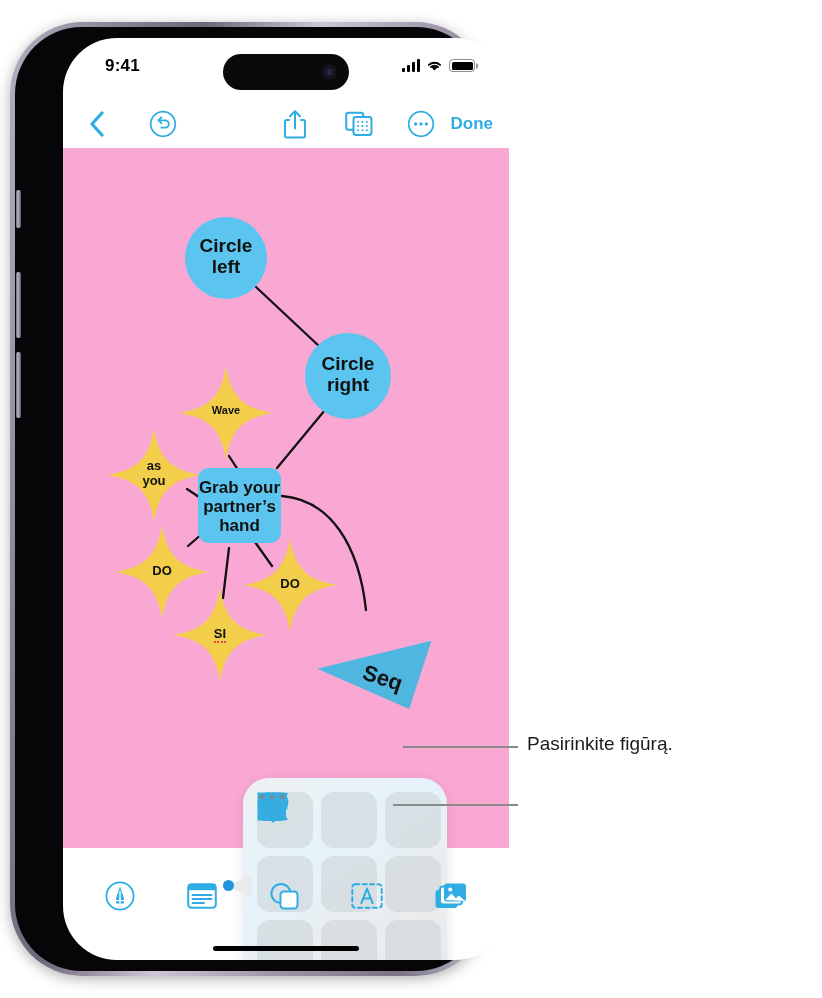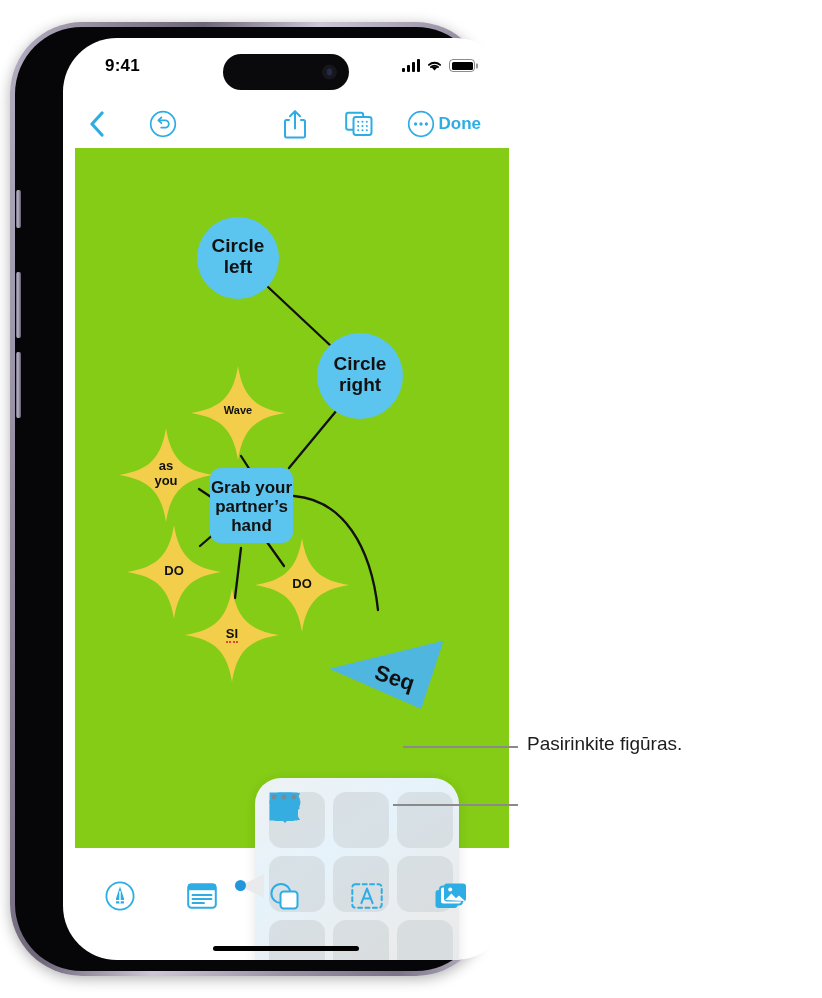--- a/index.html
+++ b/index.html
@@ -156,29 +156,29 @@
     color: #2eace4;
     display: flex;
     align-items: center;
     justify-content: center;
   }
   .tb-back   { left: 26px; }
   .tb-undo   { left: 86px; }
   .tb-share  { left: 220px; }
   .tb-dup    { left: 282px; }
   .tb-more   { left: 344px; }
-  .tb-done   { right: 28px; font-size: 17px; font-weight: bold; color: #2eace4; padding-left: 24px; }
+  .tb-done   { right: 16px; font-size: 17px; font-weight: bold; color: #2eace4; padding-left: 24px; }
 
   
   .canvas {
     position: absolute;
-    left: 12px; top: 110px;
+    left: 0; top: 110px;
     width: 446px;
     height: 700px;
-    background: #84cc16;
+    background: #f9a8d4;
     overflow: visible;
   }
   .canvas svg { position: absolute; left: 0; top: 0; }
 
   .node-label {
     position: absolute;
     pointer-events: none;
     text-align: center;
     color: #111;
     font-family: "Liberation Sans", sans-serif;
@@ -542,15 +542,15 @@
       </div>
 
       <div class="home-indicator"></div>
 
     </div>
   </div>
 
   <div class="leader leader-1"></div>
   <div class="leader leader-2"></div>
 
-  <div class="callout callout-1">Pasirinkite figūras.</div>
+  <div class="callout callout-1">Pasirinkite figūrą.</div>
 
 </div>
 
 </body></html>

